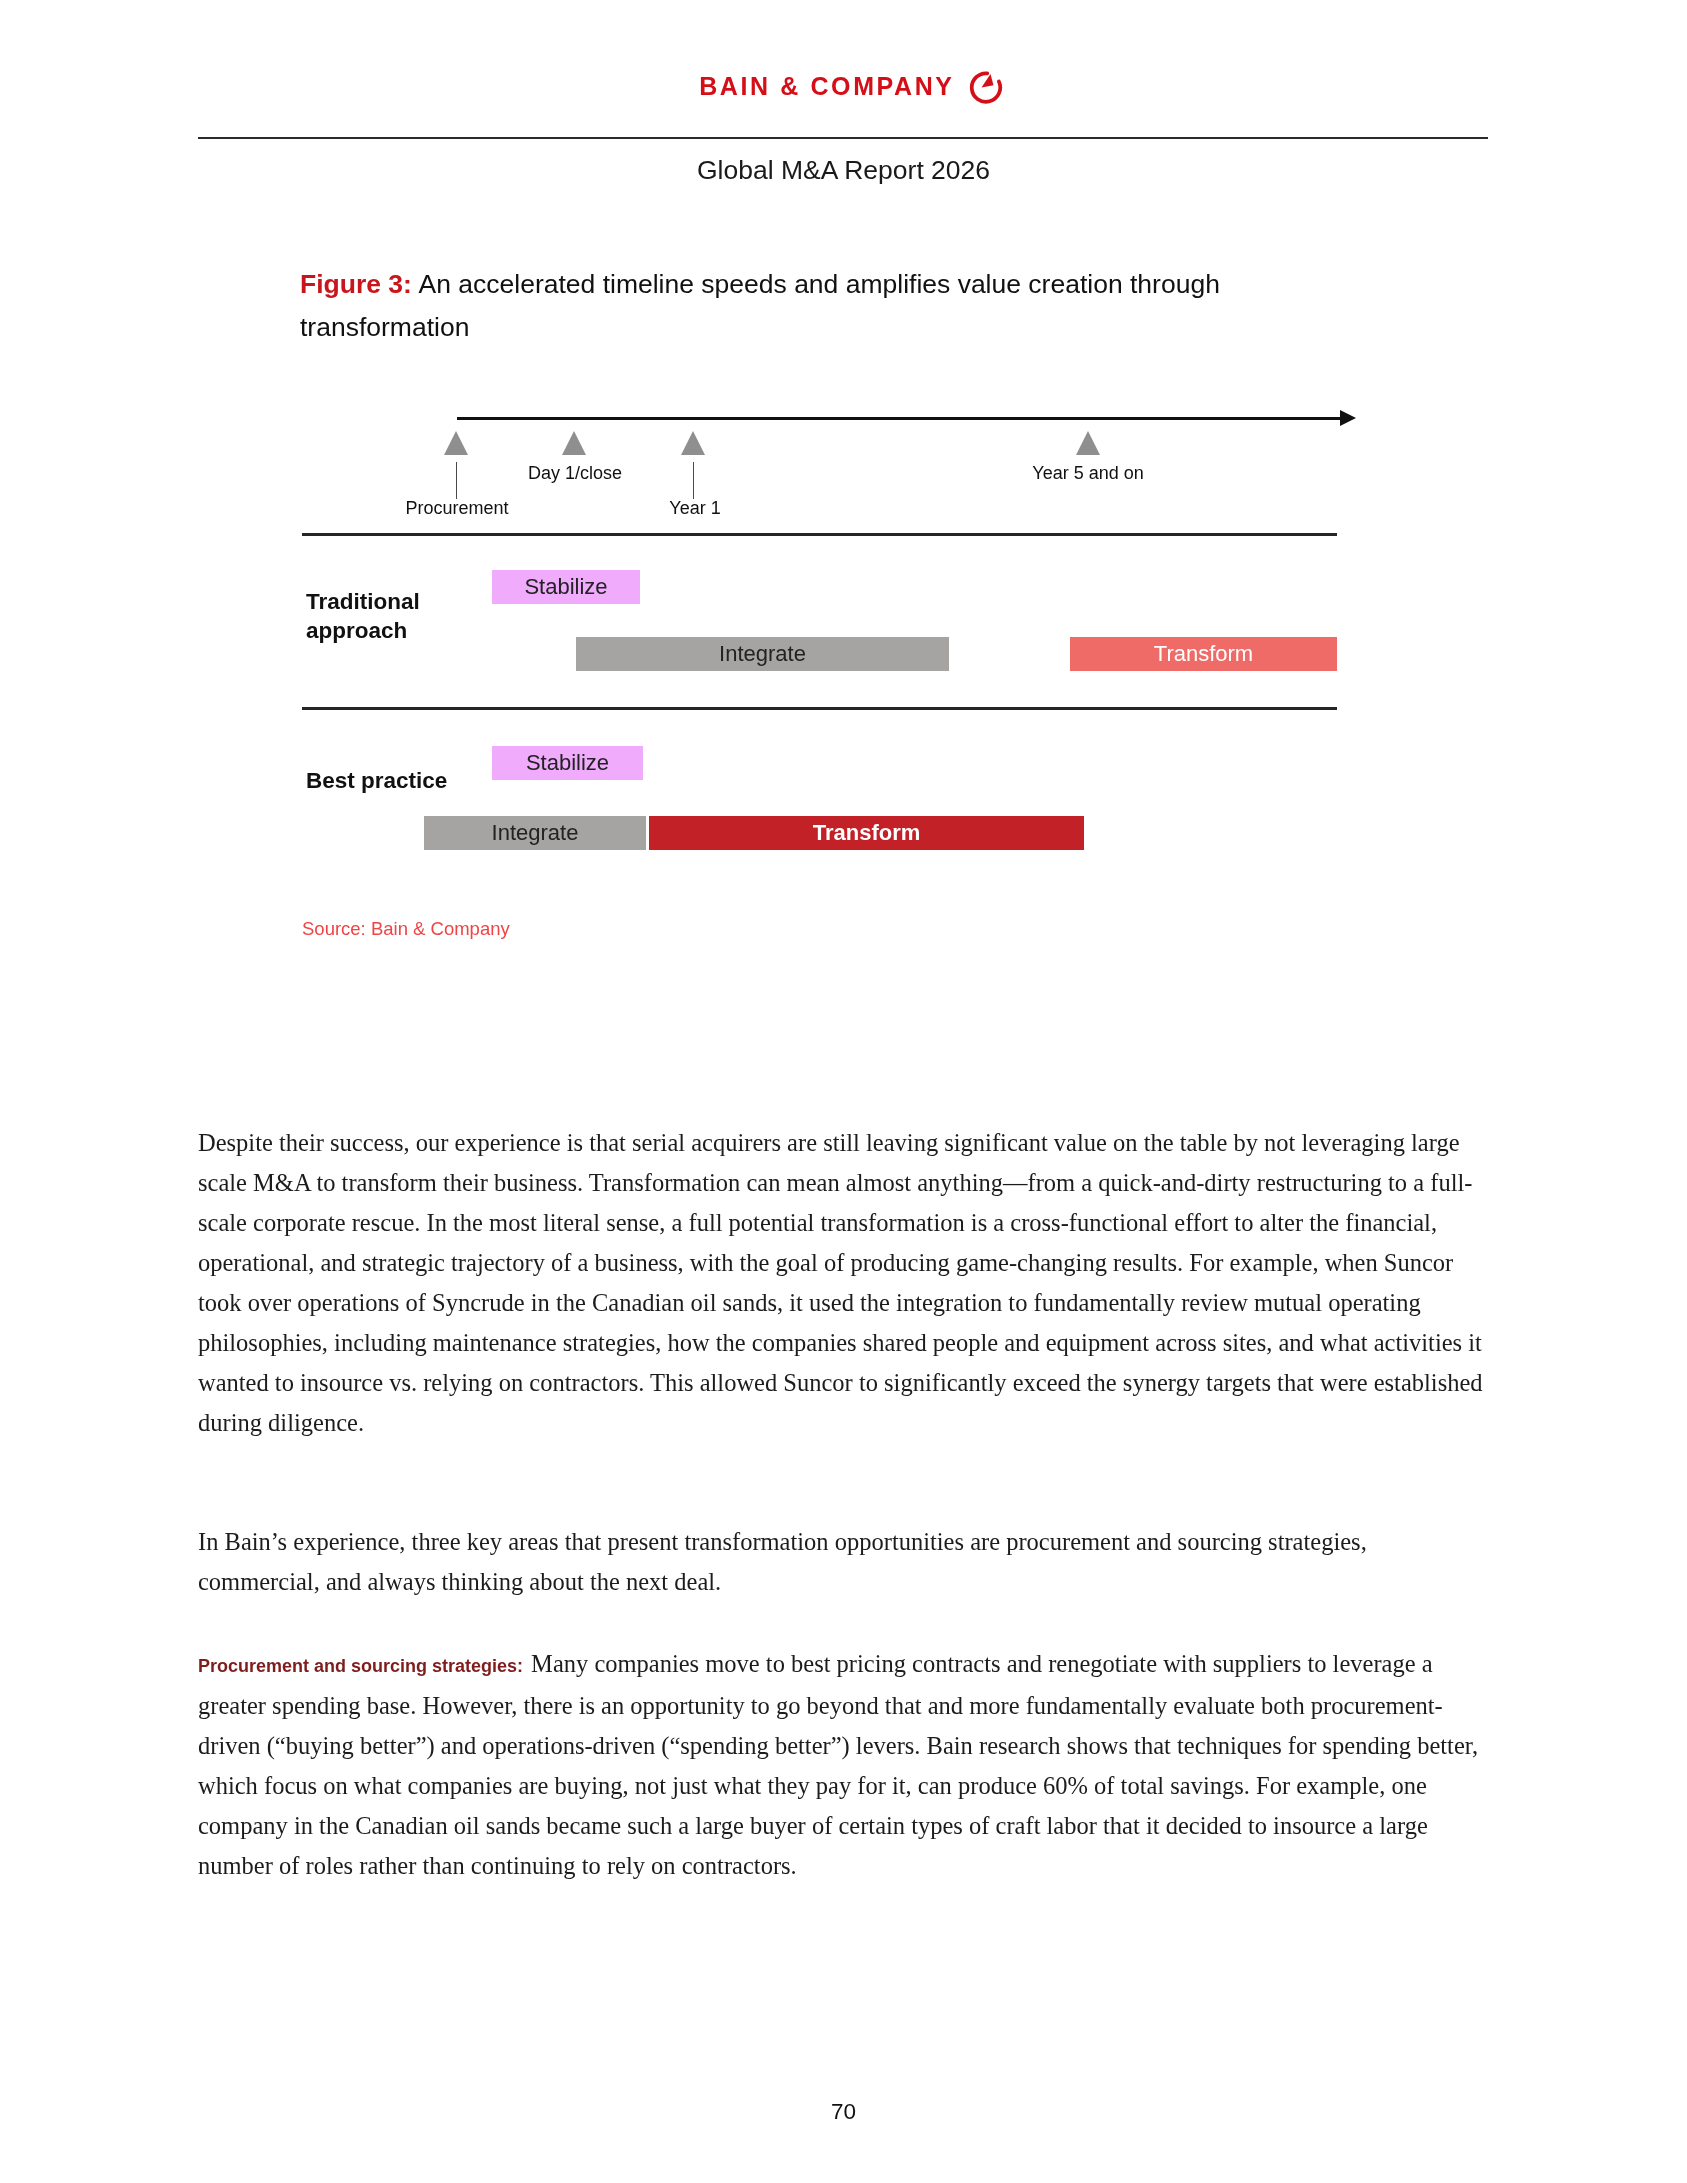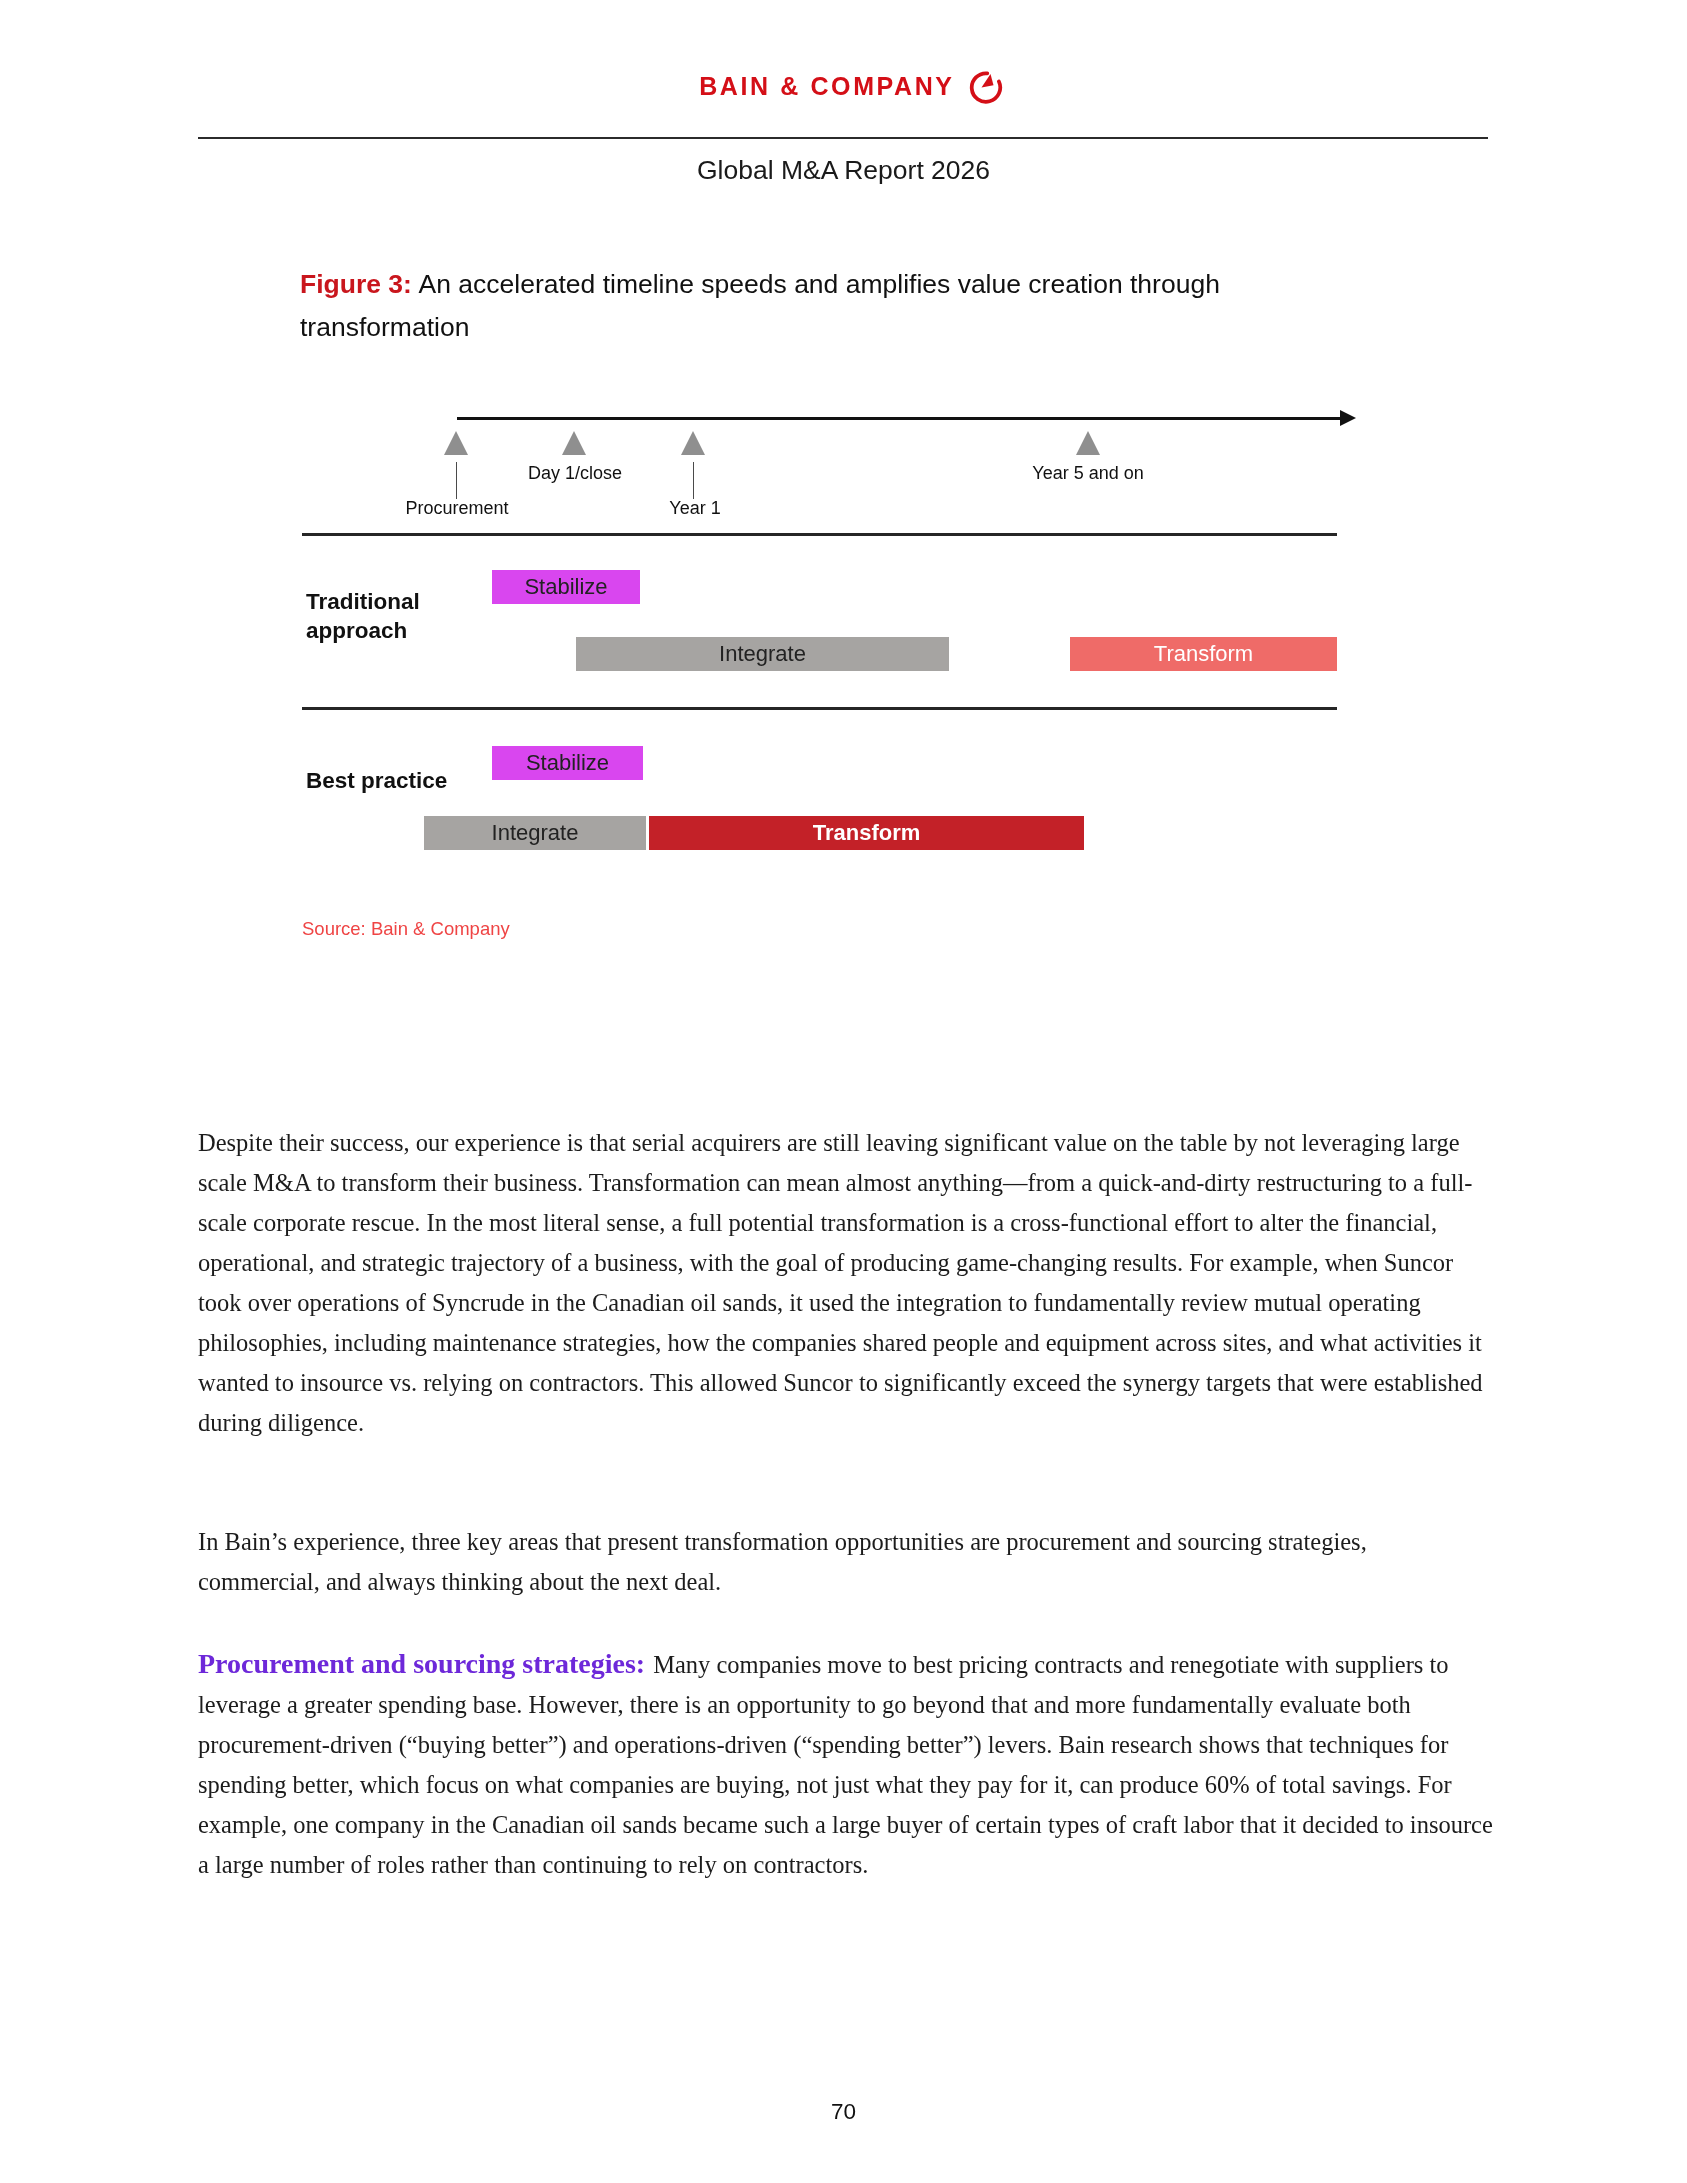--- a/index.html
+++ b/index.html
@@ -56,34 +56,34 @@
   .tl-label.lower { top: 498px; }
   .fig-divider { position: absolute; left: 302px; width: 1035px; height: 2.6px; background: #262626; }
   .row-label {
     position: absolute; left: 306px; width: 165px;
     font-size: 22.5px; font-weight: bold; line-height: 29px; color: #111;
   }
   .phase-box {
     position: absolute; display: flex; align-items: center; justify-content: center;
     font-size: 22px; color: #222;
   }
-  .box-stabilize { background: #d946ef; }
+  .box-stabilize { background: #f0abfc; }
   .box-integrate { background: #a6a4a2; }
   .box-transform-trad { background: #ef6b68; color: #fff; }
   .box-transform-best { background: #c32128; color: #fff; font-weight: bold; }
   .source-note { position: absolute; left: 302px; top: 918px; font-size: 18.5px; color: #ef4444; }
   
   .body-p {
     position: absolute; left: 198px; width: 1295px;
     font-family: "Liberation Serif", serif;
     font-size: 24.5px; line-height: 40px; color: #1c1c1c;
   }
   .p-lead {
-    font-family: Liberation Serif, serif;
-    font-weight: bold; font-size: 28px; padding-right: 8px; color: #6d28d9;
+    font-family: Liberation Sans, sans-serif;
+    font-weight: bold; font-size: 18px; padding-right: 8px; color: #7f1d1d;
   }
   .page-number {
     position: absolute; top: 2099px; left: 0; width: 100%;
     text-align: center; font-size: 22.5px; color: #111;
   }
 </style>
 </head>
 <body>
 
 <div class="page">

